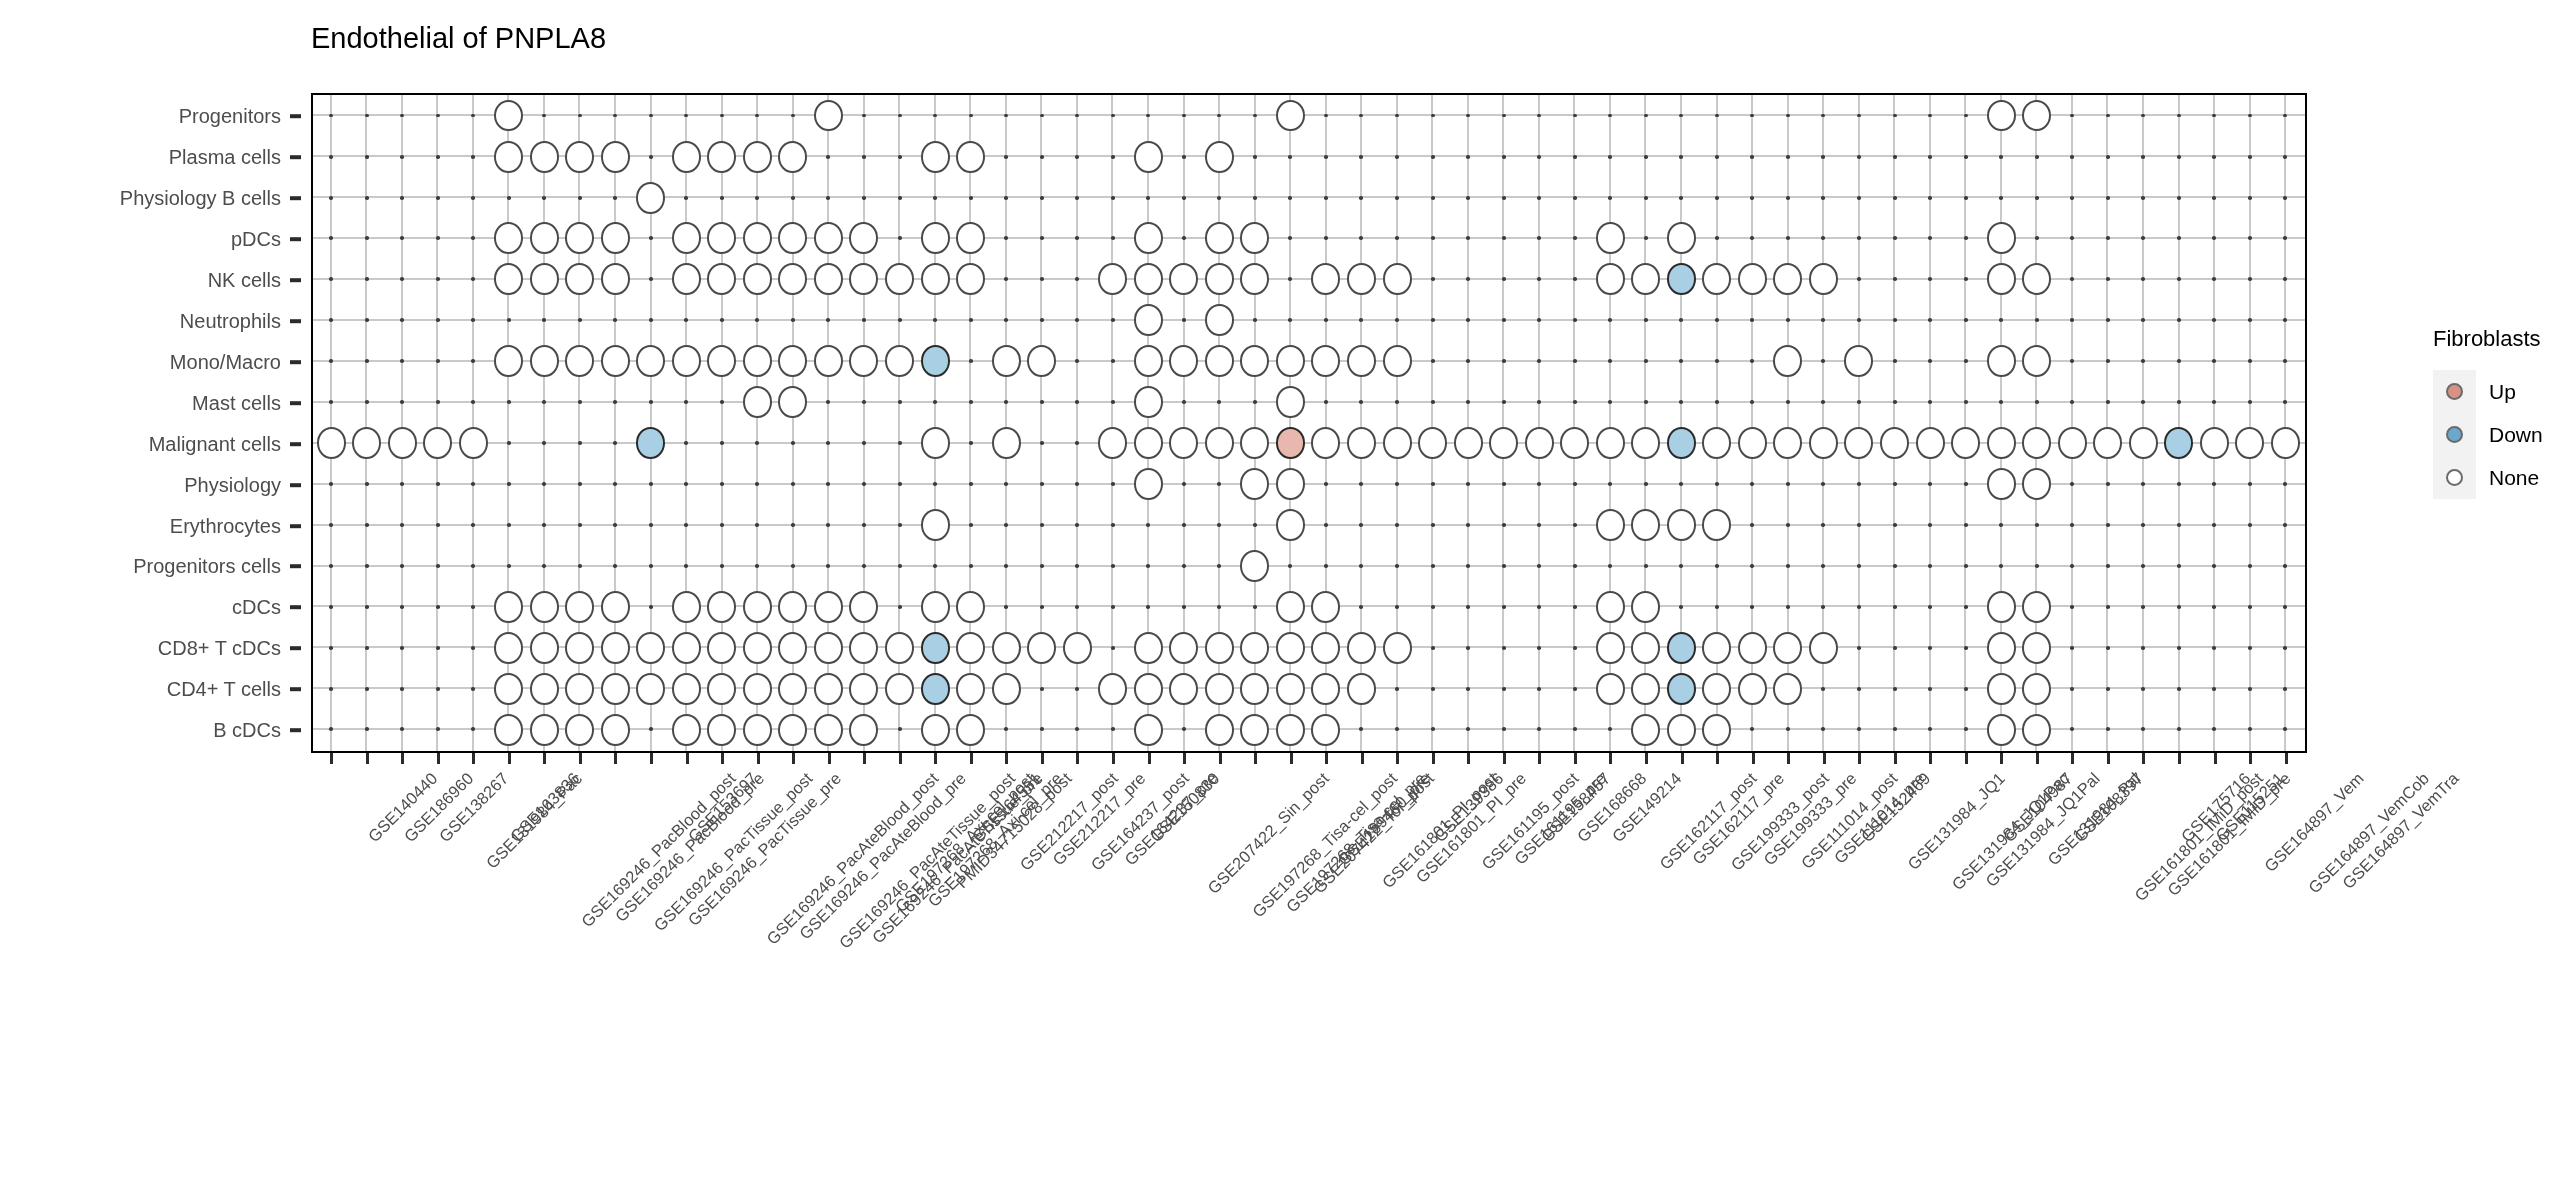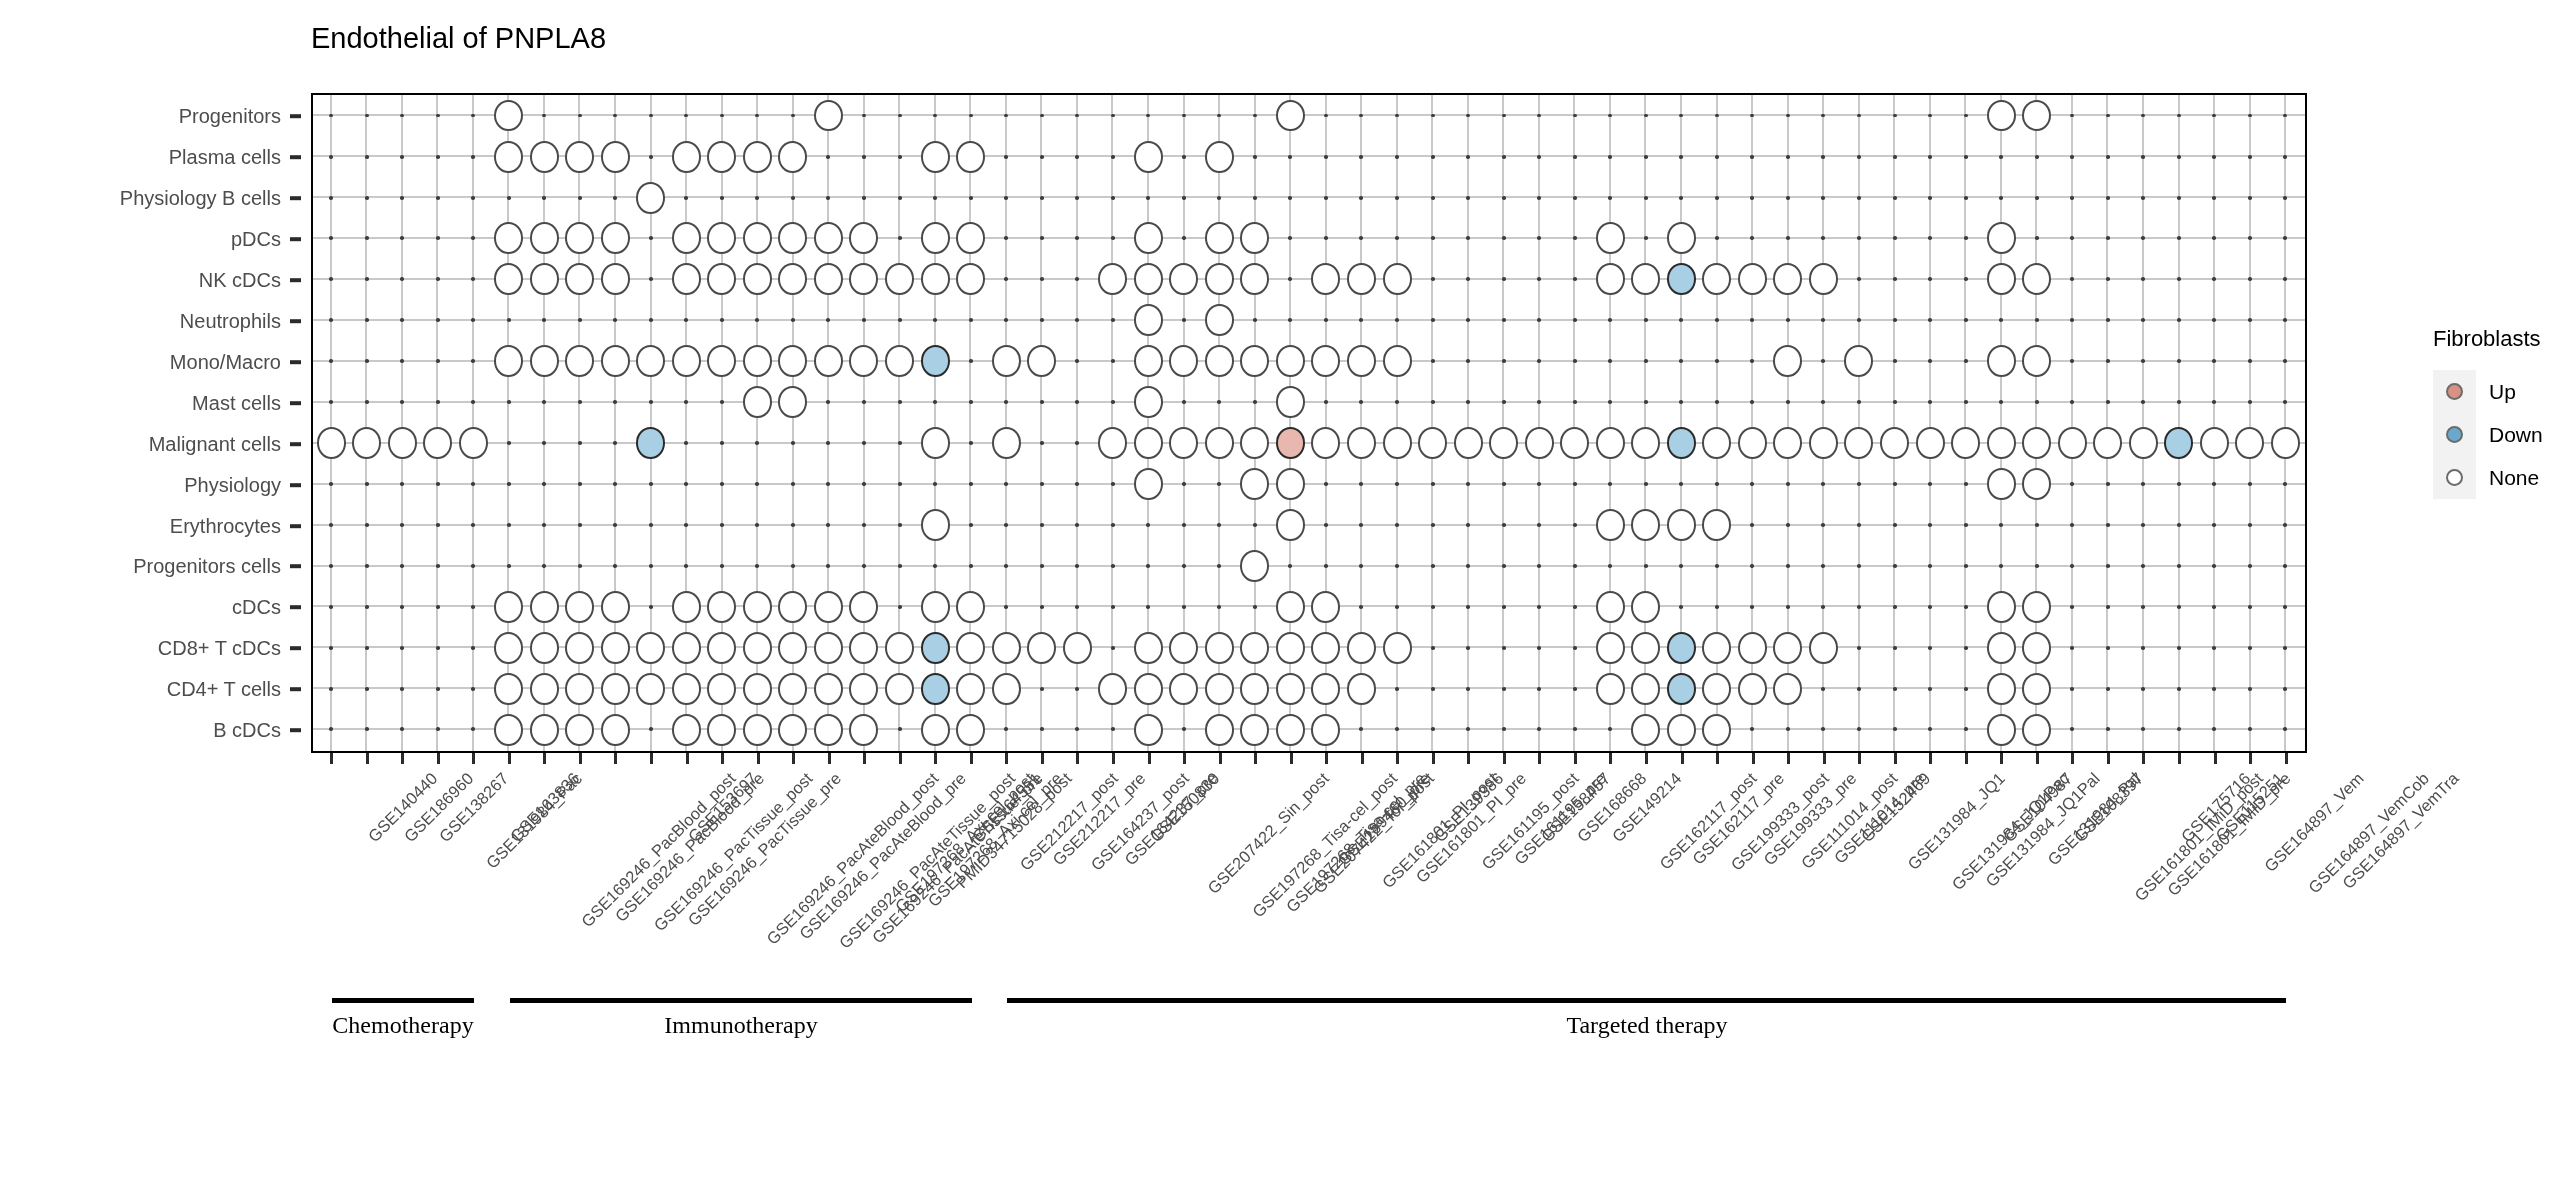--- a/index.html
+++ b/index.html
@@ -70,21 +70,21 @@
 
   <div id="ylabels">
       <div class="ylab" style="top: 23px;">Progenitors</div>
       <div class="ytick" style="top: 23px;"></div>
       <div class="ylab" style="top: 64px;">Plasma cells</div>
       <div class="ytick" style="top: 64px;"></div>
       <div class="ylab" style="top: 105px;">Physiology B cells</div>
       <div class="ytick" style="top: 105px;"></div>
       <div class="ylab" style="top: 146px;">pDCs</div>
       <div class="ytick" style="top: 146px;"></div>
-      <div class="ylab" style="top: 187px;">NK cDCs</div>
+      <div class="ylab" style="top: 187px;">NK cells</div>
       <div class="ytick" style="top: 187px;"></div>
       <div class="ylab" style="top: 228px;">Neutrophils</div>
       <div class="ytick" style="top: 228px;"></div>
       <div class="ylab" style="top: 269px;">Mono/Macro</div>
       <div class="ytick" style="top: 269px;"></div>
       <div class="ylab" style="top: 310px;">Mast cells</div>
       <div class="ytick" style="top: 310px;"></div>
       <div class="ylab" style="top: 351px;">Malignant cells</div>
       <div class="ytick" style="top: 351px;"></div>
       <div class="ylab" style="top: 392px;">Physiology</div>
@@ -1446,28 +1446,20 @@
       <div class="xlab" style="left: 2044px; top: 15.7px;">GSE108397</div>
       <div class="xlab" style="left: 2080px; top: 15.7px;">GSE161801_IMiD_post</div>
       <div class="xlab" style="left: 2115px; top: 15.7px;">GSE161801_IMiD_pre</div>
       <div class="xlab" style="left: 2151px; top: 15.7px;">GSE175716</div>
       <div class="xlab" style="left: 2186px; top: 15.7px;">GSE115251</div>
       <div class="xlab" style="left: 2222px; top: 15.7px;">GSE164897_Vem</div>
       <div class="xlab" style="left: 2257px; top: 15.7px;">GSE164897_VemCob</div>
       <div class="xlab" style="left: 2293px; top: 15.7px;">GSE164897_VemTra</div>
     </div>
 
-  <div id="groups">
-      <div class="gbar" style="left: 332px; width: 142px;"></div>
-      <div class="glab" style="left: 403px;">Chemotherapy</div>
-      <div class="gbar" style="left: 510px; width: 462px;"></div>
-      <div class="glab" style="left: 741px;">Immunotherapy</div>
-      <div class="gbar" style="left: 1007px; width: 1279px;"></div>
-      <div class="glab" style="left: 1647px;">Targeted therapy</div>
-    </div>
 
   <div id="legend">
     <div id="legend-title">Fibroblasts</div>
   <div class="lgkeybox" style="top: 44px;"></div>
       <div class="lgdot up" style="left: 13px; top: 57px;"></div>
       <div class="lglab" style="top: 66px;">Up</div>
       <div class="lgkeybox" style="top: 87px;"></div>
       <div class="lgdot down" style="left: 13px; top: 100px;"></div>
       <div class="lglab" style="top: 109px;">Down</div>
       <div class="lgkeybox" style="top: 130px;"></div>

